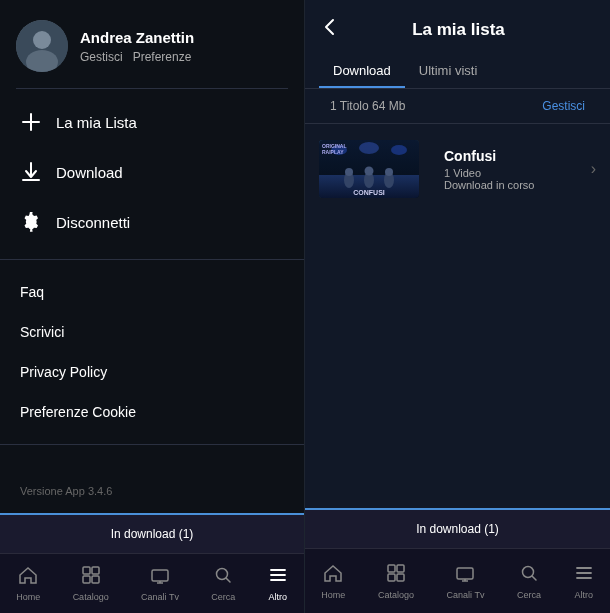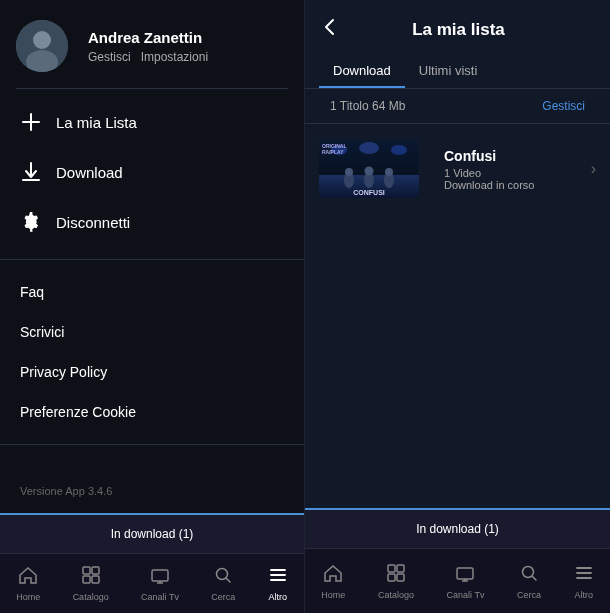--- a/index.html
+++ b/index.html
@@ -22,21 +22,21 @@
       display: flex;
       flex-direction: column;
       border-right: 1px solid #1e2530;
       flex-shrink: 0;
     }
 
     .user-section {
       display: flex;
       align-items: center;
       padding: 20px 16px 16px;
-      gap: 20px;
+      gap: 12px;
     }
 
     .avatar {
       width: 52px;
       height: 52px;
       border-radius: 50%;
       background: linear-gradient(135deg, #5a6a7a, #3a4a5a);
       flex-shrink: 0;
       overflow: hidden;
       display: flex;
@@ -326,21 +326,21 @@
       <svg width="52" height="52" viewBox="0 0 52 52">
         <circle cx="26" cy="26" r="26" fill="#3a4a5a"></circle>
         <circle cx="26" cy="20" r="9" fill="#7a8a9a"></circle>
         <ellipse cx="26" cy="42" rx="16" ry="12" fill="#5a6a7a"></ellipse>
       </svg>
     </div>
     <div class="user-info">
       <span class="user-name">Andrea Zanettin</span>
       <div class="user-actions">
         <span class="user-action-link">Gestisci</span>
-        <span class="user-action-link">Impostazioni</span>
+        <span class="user-action-link">Preferenze</span>
       </div>
     </div>
   </div>
 
   <div class="divider"></div>
 
   <div class="nav-items">
 
     <div class="nav-item">
       <div class="nav-item-icon">

